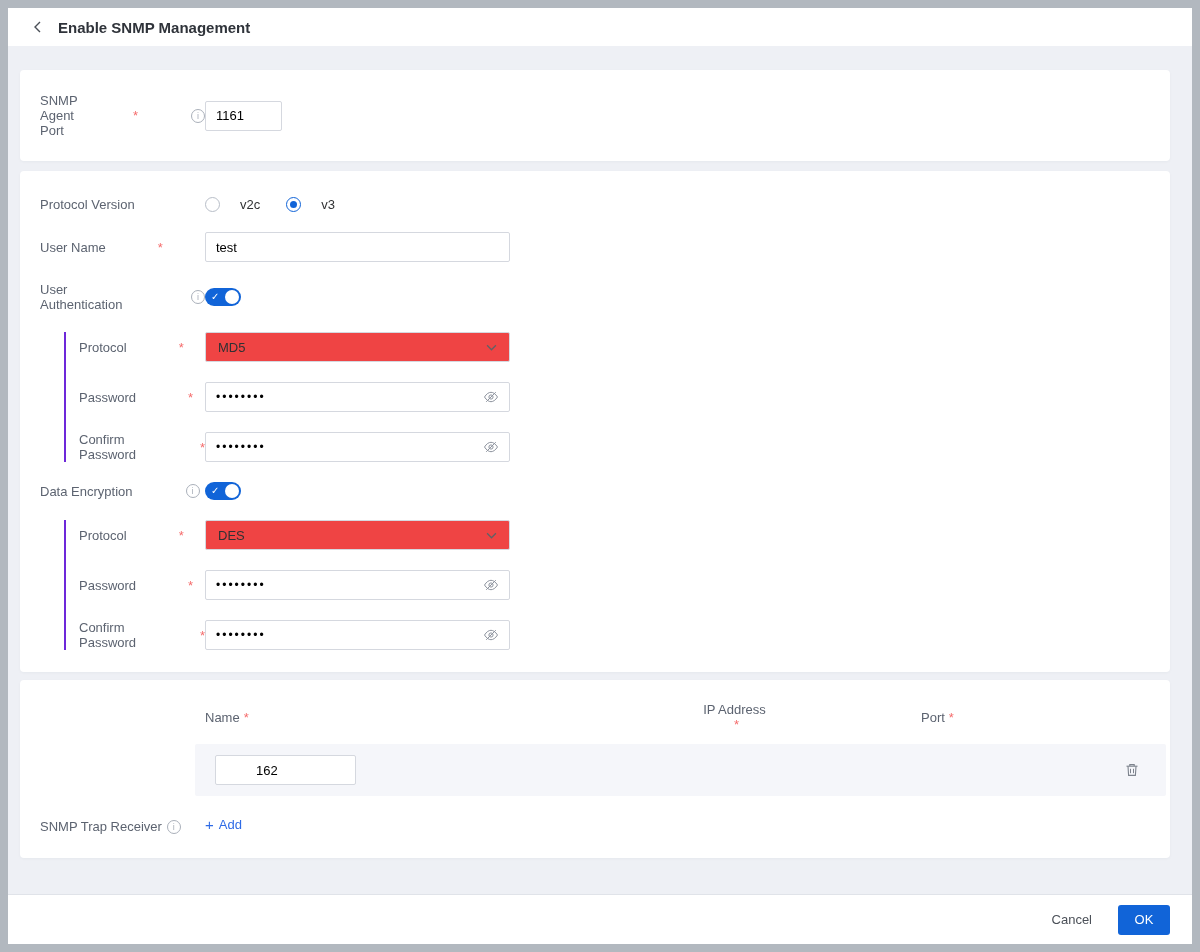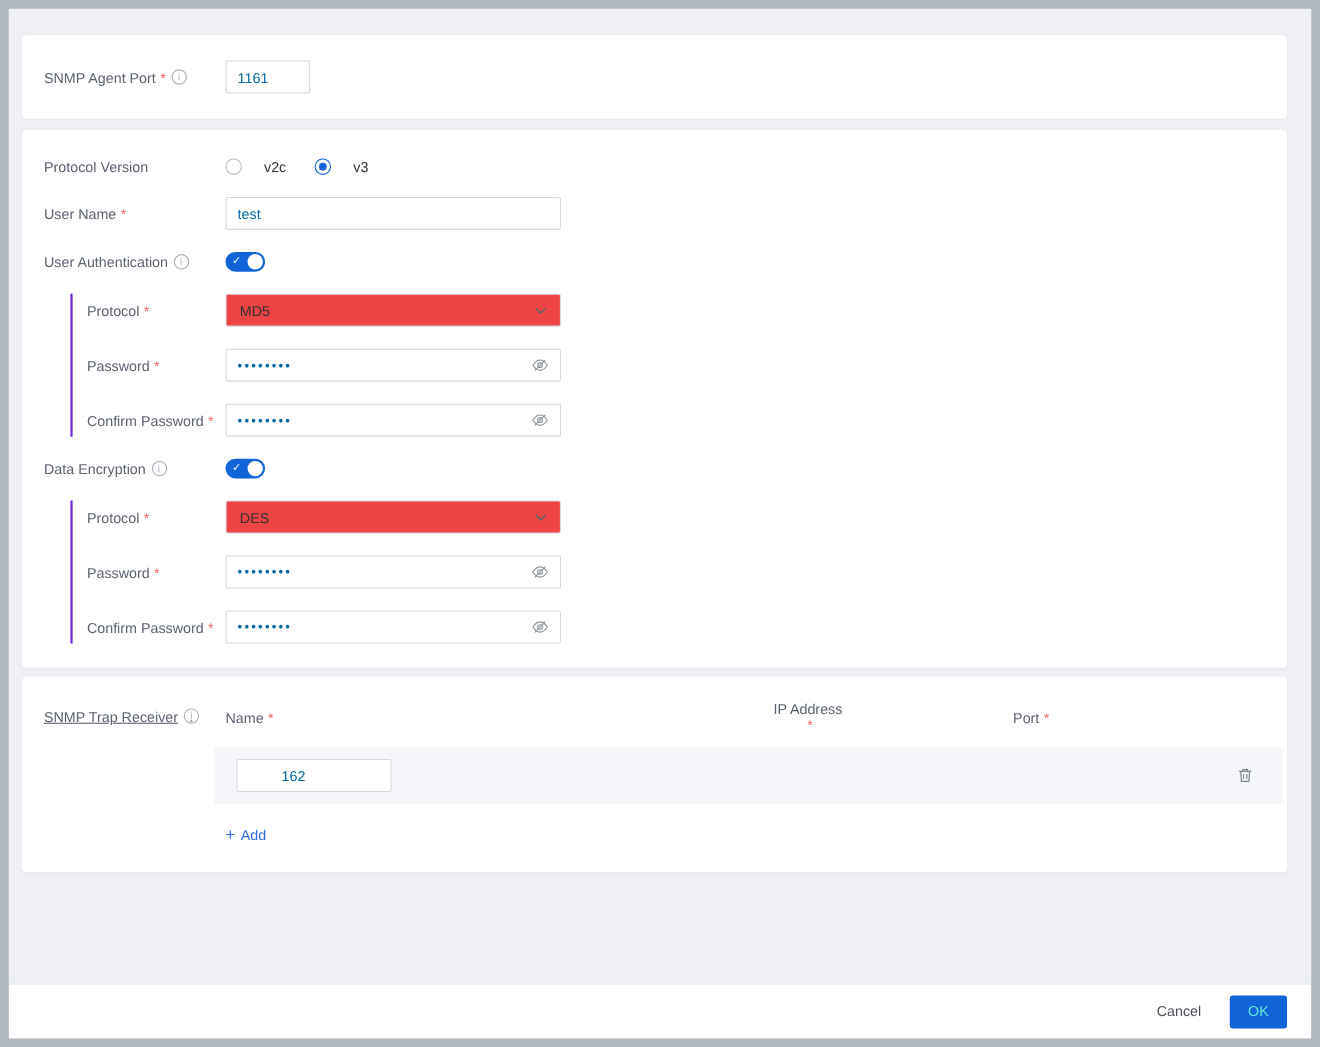--- a/index.html
+++ b/index.html
@@ -21,31 +21,31 @@
 
   
   .content { flex: 1; overflow: hidden; padding: 24px 22px 0 12px; background: #eef0f5; }
   .card { background: #fff; border-radius: 4px; box-shadow: 0 1px 3px rgba(30,40,60,0.04); }
   .card-agent { padding: 23px 20px; margin-bottom: 10px; }
   .card-main  { padding: 26px 20px 22px 20px; margin-bottom: 8px; }
   .card-trap  { padding: 22px 4px 24px 20px; display: flex; }
 
   .form-row { display: flex; align-items: center; margin-bottom: 20px; }
   .form-row:last-child { margin-bottom: 0; }
-  .label-col { width: 165px; flex-shrink: 0; font-size: 13px; color: #5c6370; display: flex; align-items: center; }
+  .label-col { width: 165px; flex-shrink: 0; font-size: 13px; color: #5c6370; display: flex; align-items: center; gap: 48px; }
   .req { color: #f56c6c; margin-left: 4px; font-size: 13px; }
   .info-icon {
     width: 14px; height: 14px; border: 1px solid #aab0ba; border-radius: 50%;
     color: #aab0ba; font-size: 9px; line-height: 12px; text-align: center;
     margin-left: 5px; flex-shrink: 0; font-style: normal; cursor: default;
   }
 
   .text-input {
     height: 30px; border: 1px solid #d5d8df; border-radius: 2px;
-    padding: 0 10px; font-size: 13px; color: #0369a1; background: #fff;
+    padding: 0 10px; font-size: 13px; color: #000000; background: #fff;
     font-family: "Liberation Sans", "DejaVu Sans", sans-serif; outline: none;
   }
   .w-port  { width: 77px; }
   .w-std   { width: 305px; }
 
   
   .radio-group { display: flex; align-items: center; }
   .radio-option { display: flex; align-items: center; margin-right: 26px; cursor: pointer; }
   .radio { width: 15px; height: 15px; border-radius: 50%; border: 1px solid #b8bec8; background: #fff; position: relative; }
   .radio.checked { border: 1px solid #1164d8; }
@@ -81,21 +81,21 @@
     padding: 0 12px; cursor: pointer; background: #ef4444;
   }
   .select-value { font-size: 13px; color: #303133; }
 
   
   .pw-field { width: 305px; position: relative; }
   .pw-field input { width: 100%; padding-right: 34px; letter-spacing: 2px; font-size: 12px; }
   .pw-eye { position: absolute; right: 11px; top: 7px; cursor: pointer; display: flex; }
 
   
-  .trap-label-col { width: 155px; flex-shrink: 0; font-size: 13px; color: #5c6370; display: flex; align-items: flex-start; padding-top: 7px; text-decoration: underline; }
+  .trap-label-col { width: 155px; flex-shrink: 0; font-size: 13px; color: #5c6370; display: flex; align-items: flex-end; padding-top: 7px; }
   .trap-table { flex: 1; }
   .trap-headers { display: flex; gap: 10px; margin-bottom: 12px; }
   .trap-headers .th { font-size: 13px; color: #5c6370; padding-left: 10px; display: flex; align-items: center; }
   .th-name { width: 353px; text-align: center; } .th-ip { width: 343px; flex-direction: column; } .th-port { width: 141px; }
   .trap-row {
     display: flex; gap: 10px; align-items: center; background: #f5f6fa;
     padding: 11px 26px 11px 20px; border-radius: 2px;
   }
   .in-name { width: 353px; } .in-ip { width: 343px; } .in-port { width: 141px; padding-left: 40px; }
   .delete-btn { margin-left: auto; cursor: pointer; display: flex; }
@@ -106,30 +106,38 @@
   .footer {
     height: 50px; background: #fff; border-top: 1px solid #e0e3e9;
     display: flex; align-items: center; justify-content: flex-end;
     padding-right: 22px; flex-shrink: 0;
   }
   .cancel-btn {
     background: transparent; border: none; font-size: 13px; color: #4b5058;
     cursor: pointer; margin-right: 26px; font-family: "Liberation Sans", sans-serif;
   }
   .ok-btn {
-    width: 52px; height: 30px; background: #1164d8; color: #5eead4; border: none;
+    width: 52px; height: 30px; background: #1164d8; color: #ffffff; border: none;
     border-radius: 3px; font-size: 13px; cursor: pointer;
     font-family: "Liberation Sans", sans-serif;
   }
 </style>
 </head>
 <body>
 
 <div class="app">
 
+  <div class="page-header">
+    <span class="back-btn">
+      <svg width="11" height="12" viewBox="0 0 8 12">
+        <polyline points="6.5,1 1.5,6 6.5,11" fill="none" stroke="#4a4f57" stroke-width="1.4"></polyline>
+      </svg>
+    </span>
+    <span class="page-title">Enable SNMP Management</span>
+  </div>
 
   <div class="content">
 
     <div class="card card-agent">
       <div class="form-row">
         <span class="label-col">
           <span>SNMP Agent Port</span>
           <span class="req">*</span>
           <span class="info-icon">i</span>
         </span>

